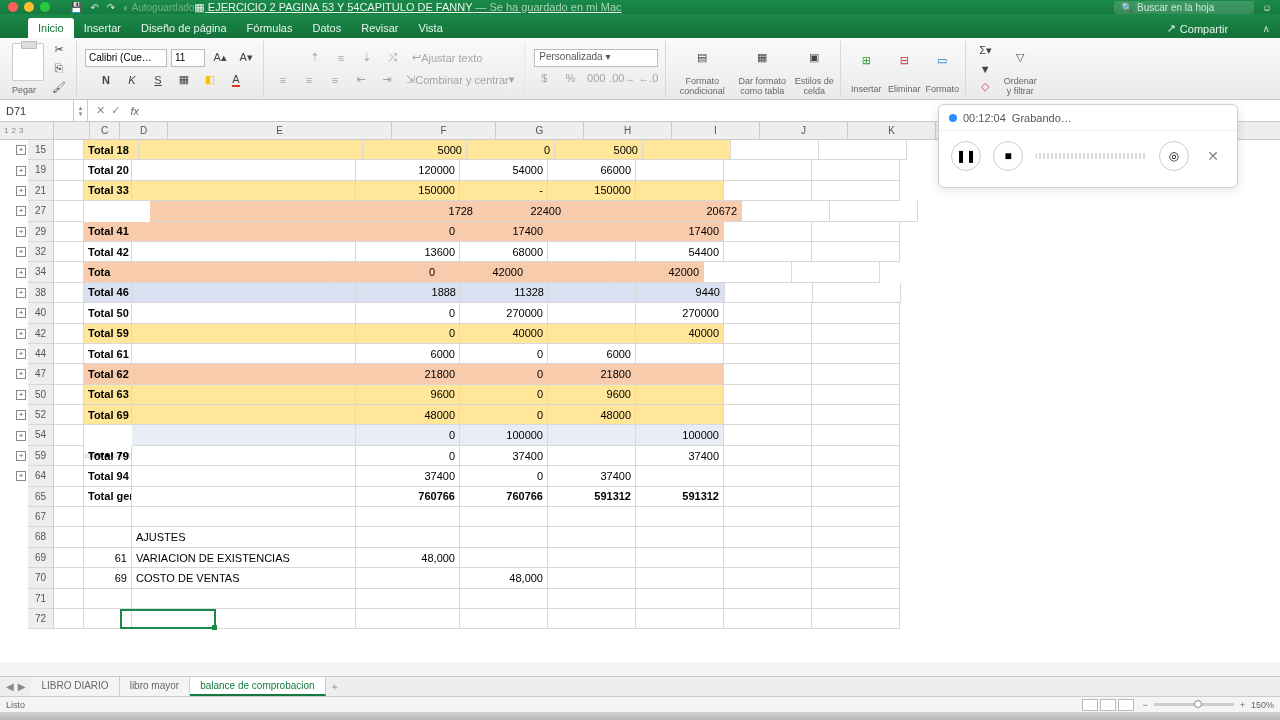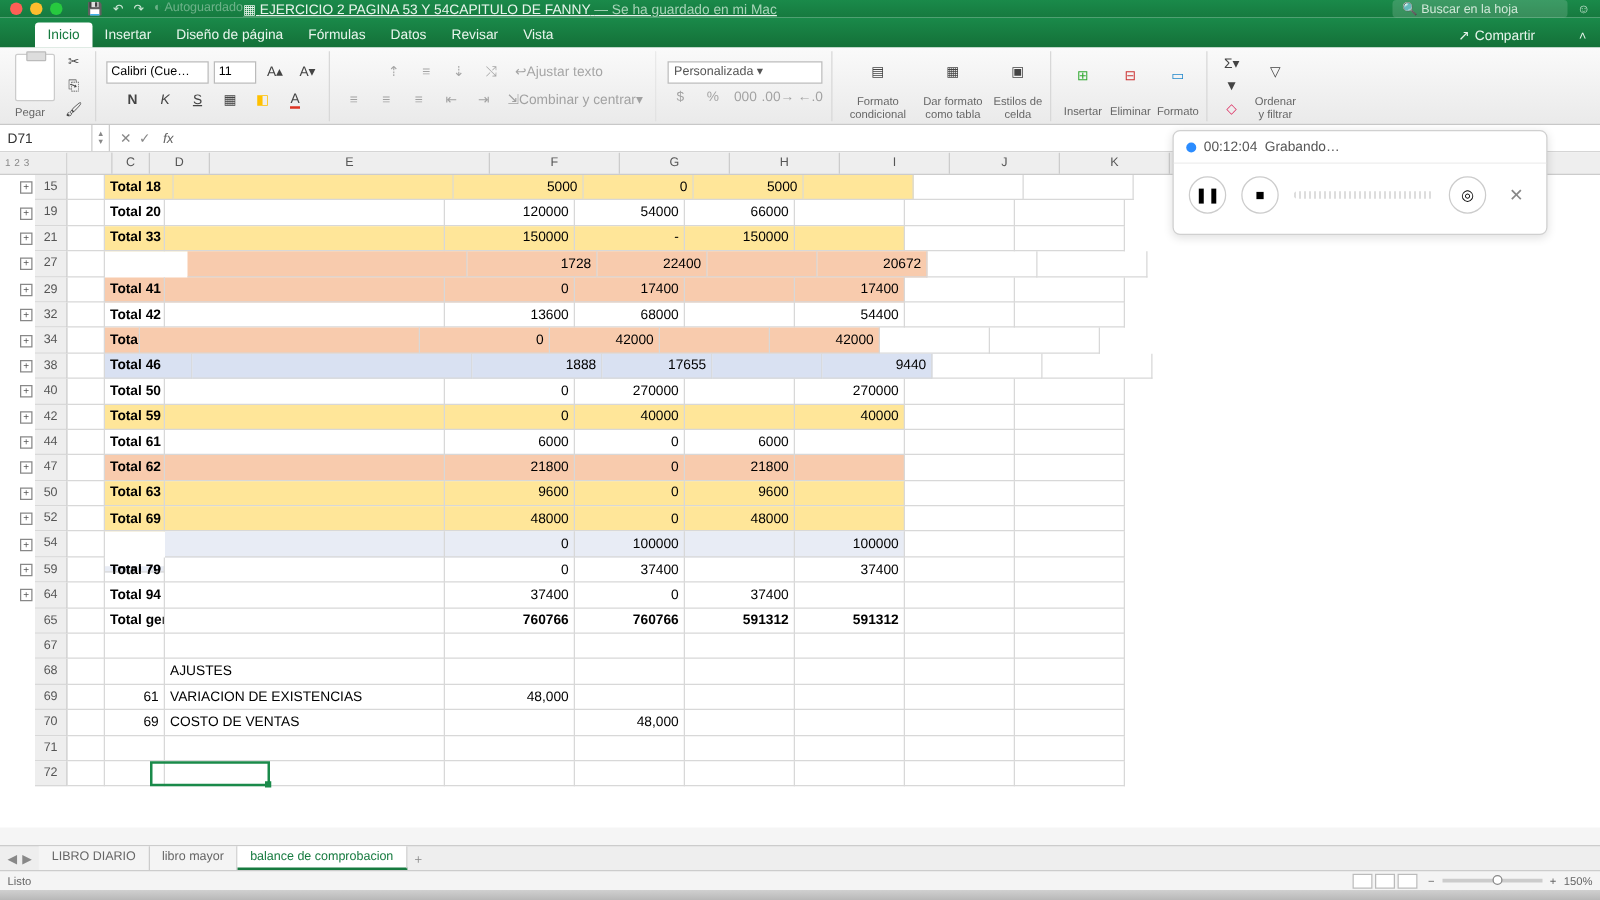--- a/index.html
+++ b/index.html
@@ -401,24 +401,24 @@
           <div class="cell " style="width: 88px;"></div>
         </div>
       </div>
       <div class="row">
         <div class="outline">
           <div class="exp">+</div>
         </div>
         <div class="rowhead">38</div>
         <div class="cells">
           <div class="cell " style="width: 30px;"></div>
-          <div class="cell b fill-blu" style="width: 70px;">Total 46</div>
+          <div class="cell b fill-blu" style="width: 49px;">Total 46</div>
           <div class="cell b fill-blu" style="width: 224px;"></div>
           <div class="cell r fill-blu" style="width: 104px;">1888</div>
-          <div class="cell r fill-blu" style="width: 88px;">17655</div>
+          <div class="cell r fill-blu" style="width: 88px;">11328</div>
           <div class="cell r fill-blu" style="width: 88px;"></div>
           <div class="cell r fill-blu" style="width: 88px;">9440</div>
           <div class="cell " style="width: 88px;"></div>
           <div class="cell " style="width: 88px;"></div>
         </div>
       </div>
       <div class="row">
         <div class="outline">
           <div class="exp">+</div>
         </div>

